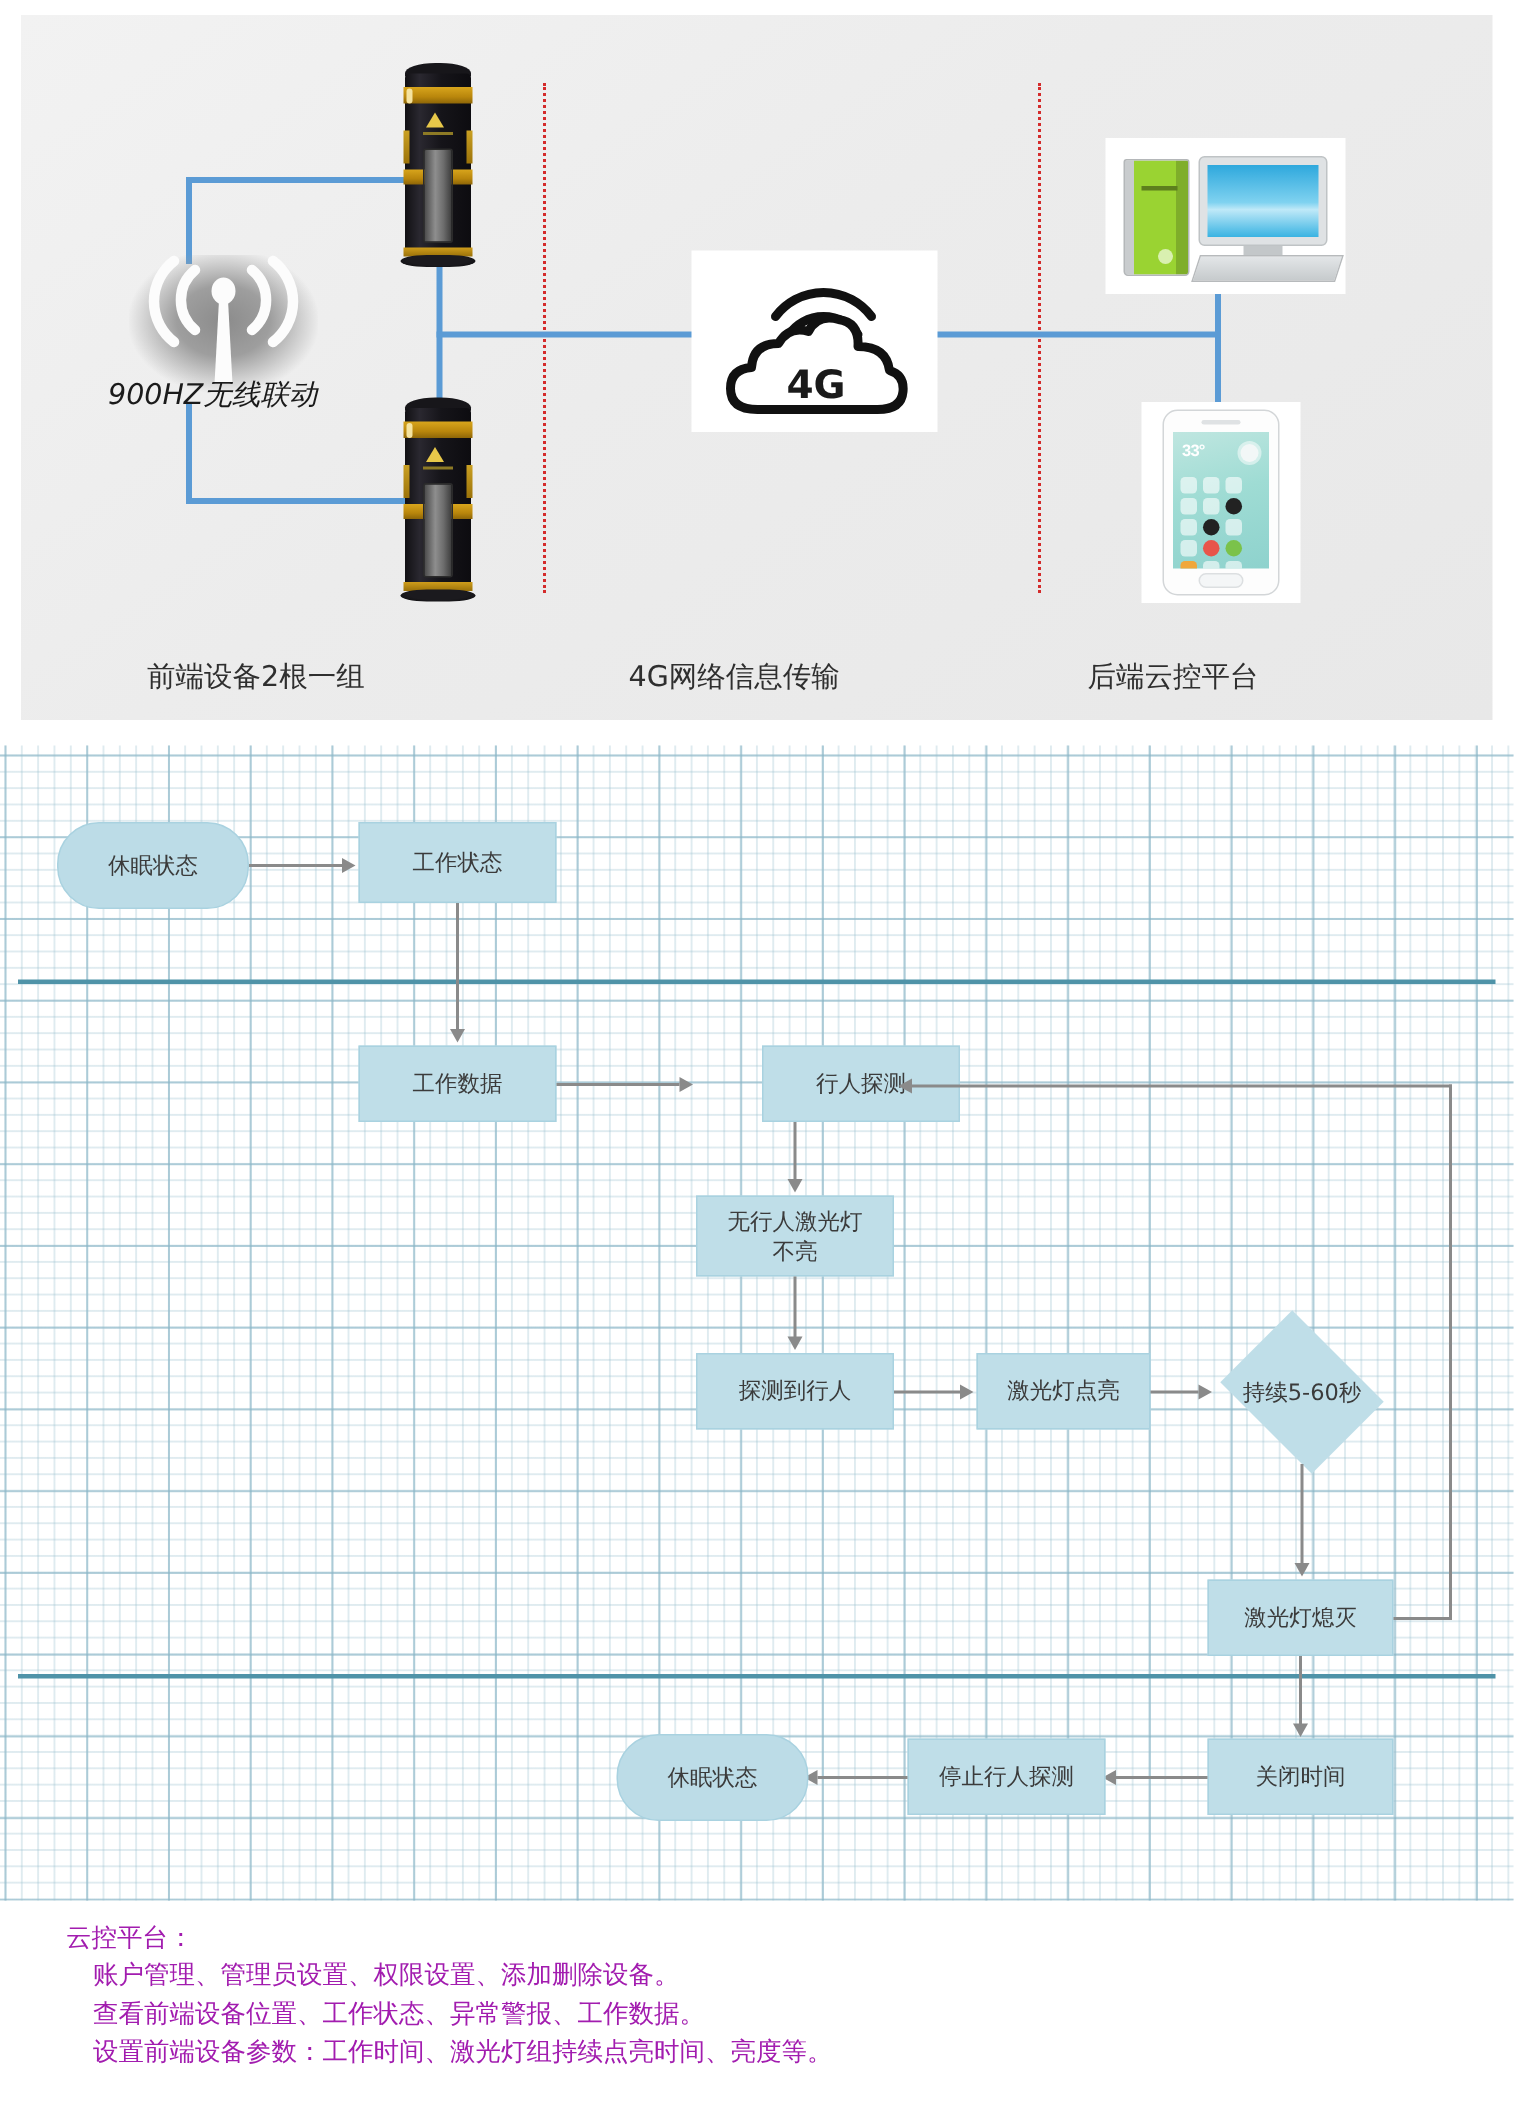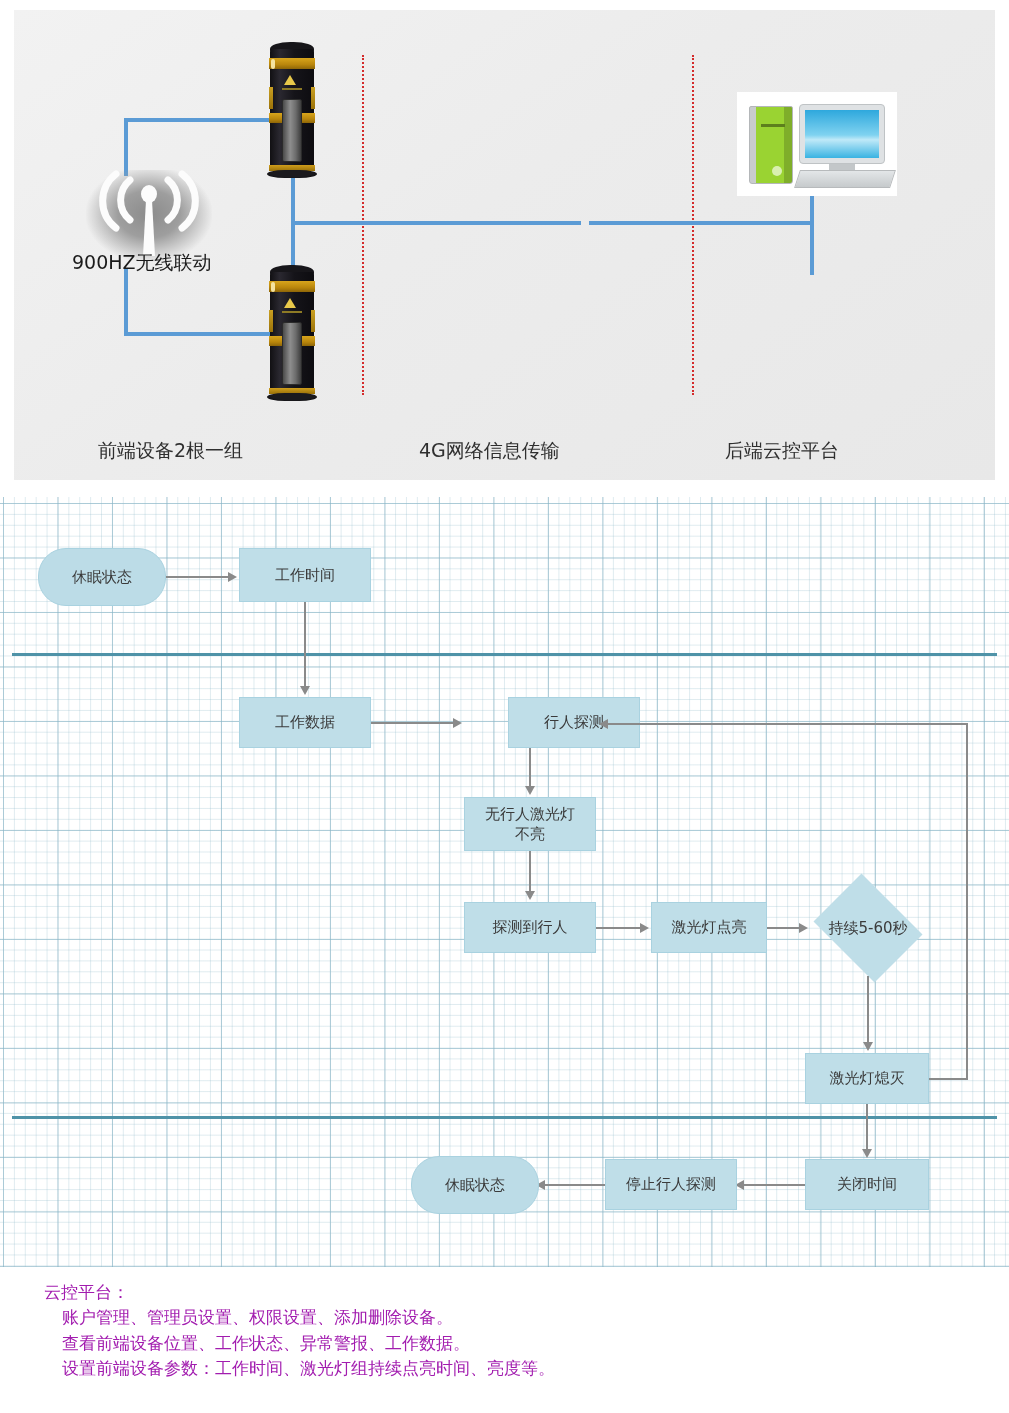--- a/index.html
+++ b/index.html
@@ -133,21 +133,21 @@
   #phonebox .grid i.o { background:#f0a73a; border-radius:3px; }
   #phonebox .home { position:absolute; left:50%; bottom:4px; margin-left:-15px; width:30px; height:10px; border:1px solid #dcdfe1; border-radius:5px; background:#f4f6f7; }
 
   
   .arch-cap {
     position:absolute; font-size:19px; color:#2f2f2f; white-space:nowrap;
     font-family:"DejaVu Sans","Liberation Sans",sans-serif;
   }
   #wl-label {
     position:absolute; left:58px; top:240px; font-size:19px; color:#1a1a1a;
-    white-space:nowrap; font-family:"DejaVu Sans","Liberation Sans",sans-serif;
+    white-space:nowrap; font-family:"DejaVu Sans","Liberation Sans",sans-serif;font-style:italic;
   }
 
   
   #flow {
     position:absolute; left:0; top:497px; width:1009px; height:770px;
     background-color:#ffffff;
     background-image:
       linear-gradient(to right, rgba(150,190,205,.30) 1px, transparent 1px),
       linear-gradient(to bottom, rgba(150,190,205,.30) 1px, transparent 1px),
       linear-gradient(to right, rgba(120,170,190,.55) 1px, transparent 1px),
@@ -249,52 +249,91 @@
       <g stroke="#fcfcfc" fill="none" stroke-linecap="round">
         <path d="M44 10 A26 26 0 0 0 44 50" stroke-width="7"></path>
         <path d="M30 4 A34 34 0 0 0 30 58" stroke-width="7"></path>
         <path d="M82 10 A26 26 0 0 1 82 50" stroke-width="7"></path>
         <path d="M96 4 A34 34 0 0 1 96 58" stroke-width="7"></path>
       </g>
     </svg>
   </div>
   <div id="wl-label">900HZ无线联动</div>
 
+  <div id="cloudbox">
+    <svg width="148" height="110" viewBox="0 0 148 110">
+      <g stroke="#111" fill="none" stroke-linecap="round" stroke-width="6">
+        <path d="M48 38 A40 40 0 0 1 112 38"></path>
+        <path d="M57 50 A28 28 0 0 1 103 50"></path>
+        <path d="M67 62 A16 16 0 0 1 93 62"></path>
+      </g>
+      <path d="M36 100 Q18 100 18 86 Q18 73 32 72 Q33 56 50 56 Q57 44 70 48 Q76 36 90 40 Q104 42 103 58 Q122 58 124 74 Q134 77 133 88 Q132 100 116 100 Z" fill="#fff" stroke="#111" stroke-width="6" stroke-linejoin="round"></path>
+      <text x="75" y="92" font-family="DejaVu Sans, sans-serif" font-size="26" font-weight="bold" fill="#1a1a1a" text-anchor="middle">4G</text>
+    </svg>
+  </div>
 
   <div id="pcbox">
     <div class="tower">
       <div class="slot"></div>
       <div class="pwr"></div>
     </div>
     <div class="mon">
       <div class="screen"></div>
     </div>
     <div class="stand"></div>
     <div class="kbd"></div>
   </div>
 
+  <div id="phonebox">
+    <div class="phone">
+      <div class="speaker"></div>
+      <div class="scr">
+        <div class="temp">33°</div>
+        <div class="sun"></div>
+        <div class="grid">
+          <i></i>
+            <i></i>
+            <i></i>
+            <i></i>
+            <i></i>
+          <i class="d"></i>
+            <i></i>
+            <i class="d"></i>
+            <i></i>
+            <i></i>
+          <i class="r"></i>
+            <i class="g"></i>
+            <i class="o"></i>
+            <i></i>
+            <i></i>
+
+        </div>
+      </div>
+      <div class="home"></div>
+    </div>
+  </div>
 
   <div class="arch-cap" style="left:84px; top:428px;">前端设备2根一组</div>
   <div class="arch-cap" style="left:405px; top:428px;">4G网络信息传输</div>
   <div class="arch-cap" style="left:711px; top:428px;">后端云控平台</div>
 </div>
 
 <div id="flow">
 
   <div class="sep" style="top:156px;"></div>
   <div class="sep" style="top:619px;"></div>
 
   <div class="node round" style="left:38px; top:51px; width:128px; height:58px;">
     <span>休眠状态</span>
   </div>
   <div class="conn" style="left:166px; top:79px; width:62px; height:2px;"></div>
   <div class="arrowR" style="left:228px; top:75px;"></div>
 
   <div class="node" style="left:239px; top:51px; width:132px; height:54px;">
-    <span>工作时间</span>
+    <span>工作状态</span>
   </div>
 
   <div class="conn" style="left:304px; top:105px; width:2px; height:88px;"></div>
   <div class="arrowD" style="left:300px; top:189px;"></div>
 
   <div class="node" style="left:239px; top:200px; width:132px; height:51px;">
     <span>工作数据</span>
   </div>
   <div class="conn" style="left:371px; top:225px; width:82px; height:2px;"></div>
   <div class="arrowR" style="left:453px; top:221px;"></div>

